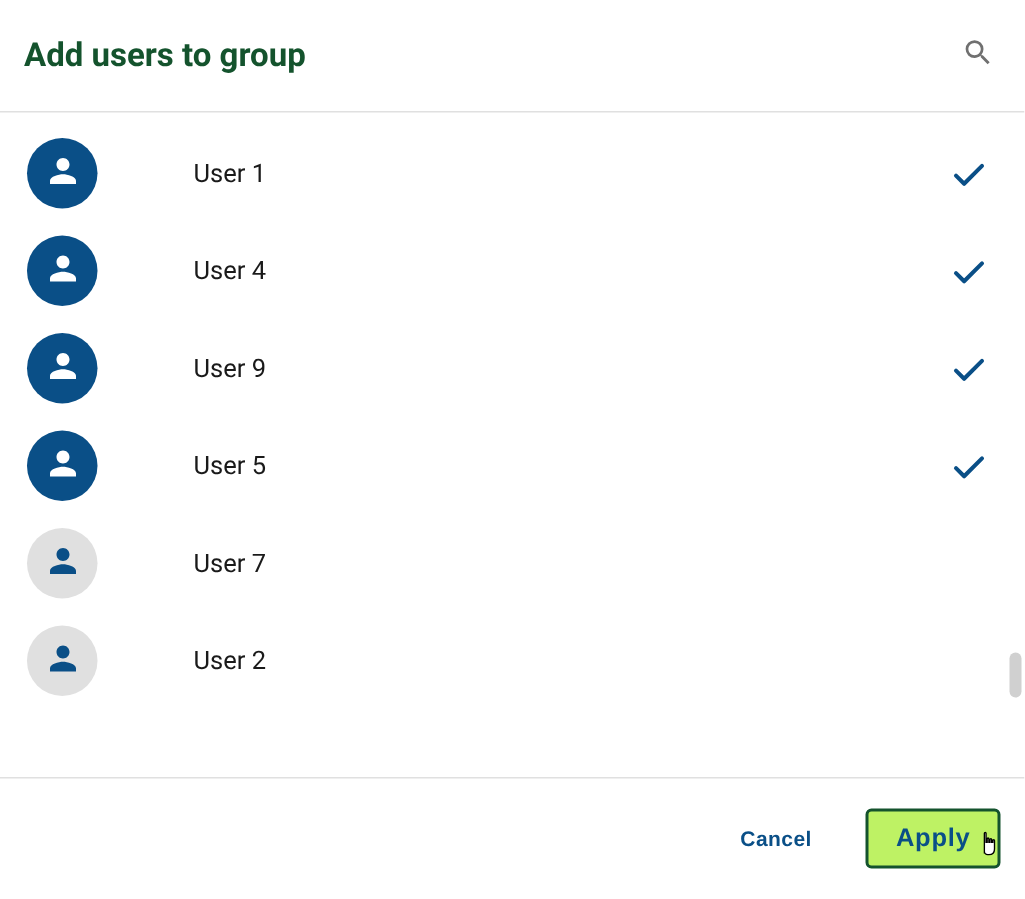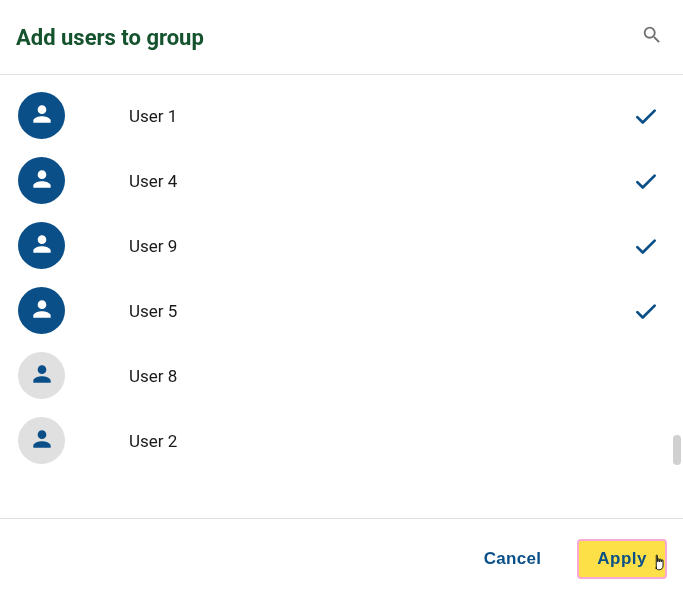--- a/index.html
+++ b/index.html
@@ -102,29 +102,29 @@
       justify-content: flex-end;
       align-items: center;
       gap: 32px;
       padding: 20px 16px;
       border-top: 1px solid #e0e0e0;
     }
     .btn-cancel {
       background: none;
       border: none;
       color: #0a4f87;
-      font-size: 17px;
+      font-size: 14px;
       font-weight: 600;
       cursor: pointer;
       padding: 8px 4px;
       letter-spacing: 0.3px;
     }
     .btn-apply {
-      background: #fde047;
-      border: 2px solid #f9a8d4;
+      background: #bef264;
+      border: 2px solid #14532d;
       border-radius: 4px;
       color: #0a4f87;
       font-size: 17px;
       font-weight: 600;
       cursor: pointer;
       padding: 8px 18px;
       letter-spacing: 0.5px;
       position: relative;
     }
     .cursor {
@@ -218,21 +218,21 @@
             <polyline points="4 13 9 18 20 7"></polyline>
           </svg>
         </div>
       </div>
       <div class="user-item">
         <div class="avatar unselected">
           <span><svg viewBox="0 0 24 24">
               <path d="M12 12c2.21 0 4-1.79 4-4s-1.79-4-4-4-4 1.79-4 4 1.79 4 4 4zm0 2c-2.67 0-8 1.34-8 4v2h16v-2c0-2.66-5.33-4-8-4z"></path>
             </svg></span>
         </div>
-        <div class="user-name">User 8</div>
+        <div class="user-name">User 7</div>
         <div class="check-wrap"></div>
       </div>
       <div class="user-item">
         <div class="avatar unselected">
           <span><svg viewBox="0 0 24 24">
               <path d="M12 12c2.21 0 4-1.79 4-4s-1.79-4-4-4-4 1.79-4 4 1.79 4 4 4zm0 2c-2.67 0-8 1.34-8 4v2h16v-2c0-2.66-5.33-4-8-4z"></path>
             </svg></span>
         </div>
         <div class="user-name">User 2</div>
         <div class="check-wrap"></div>

